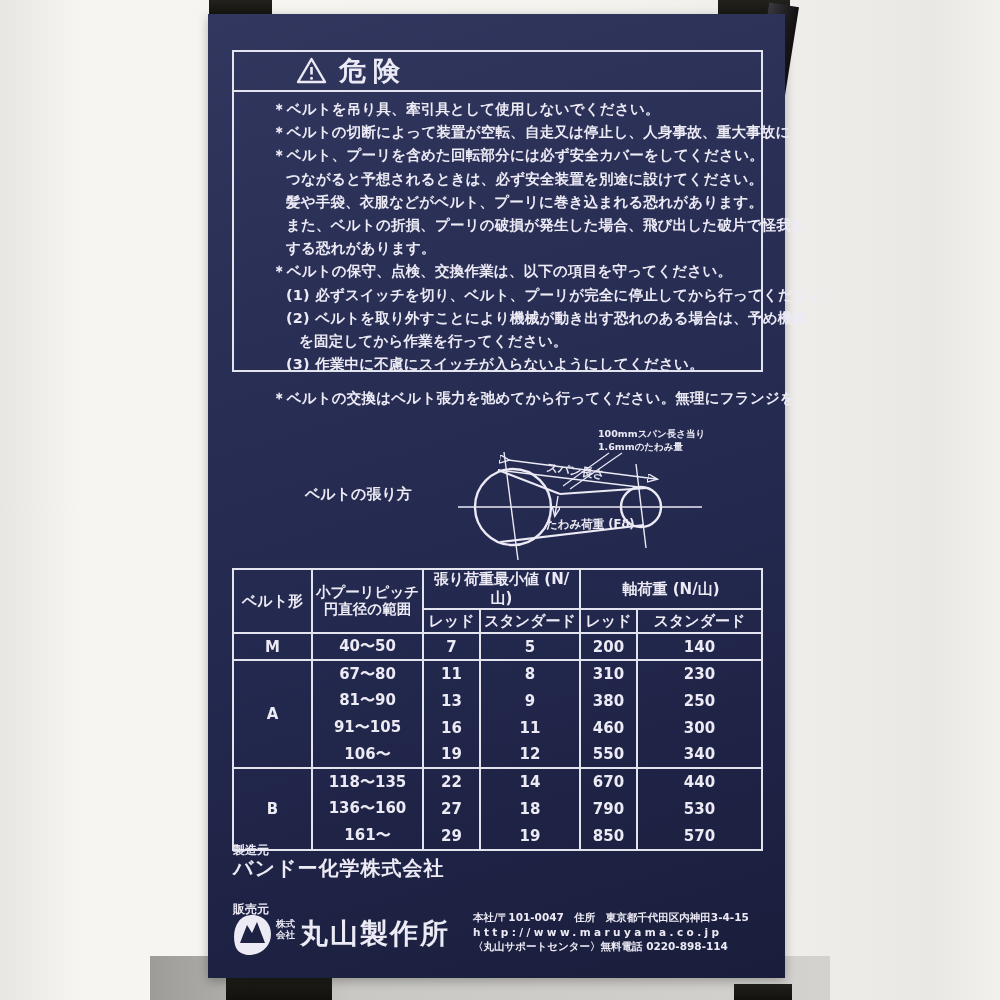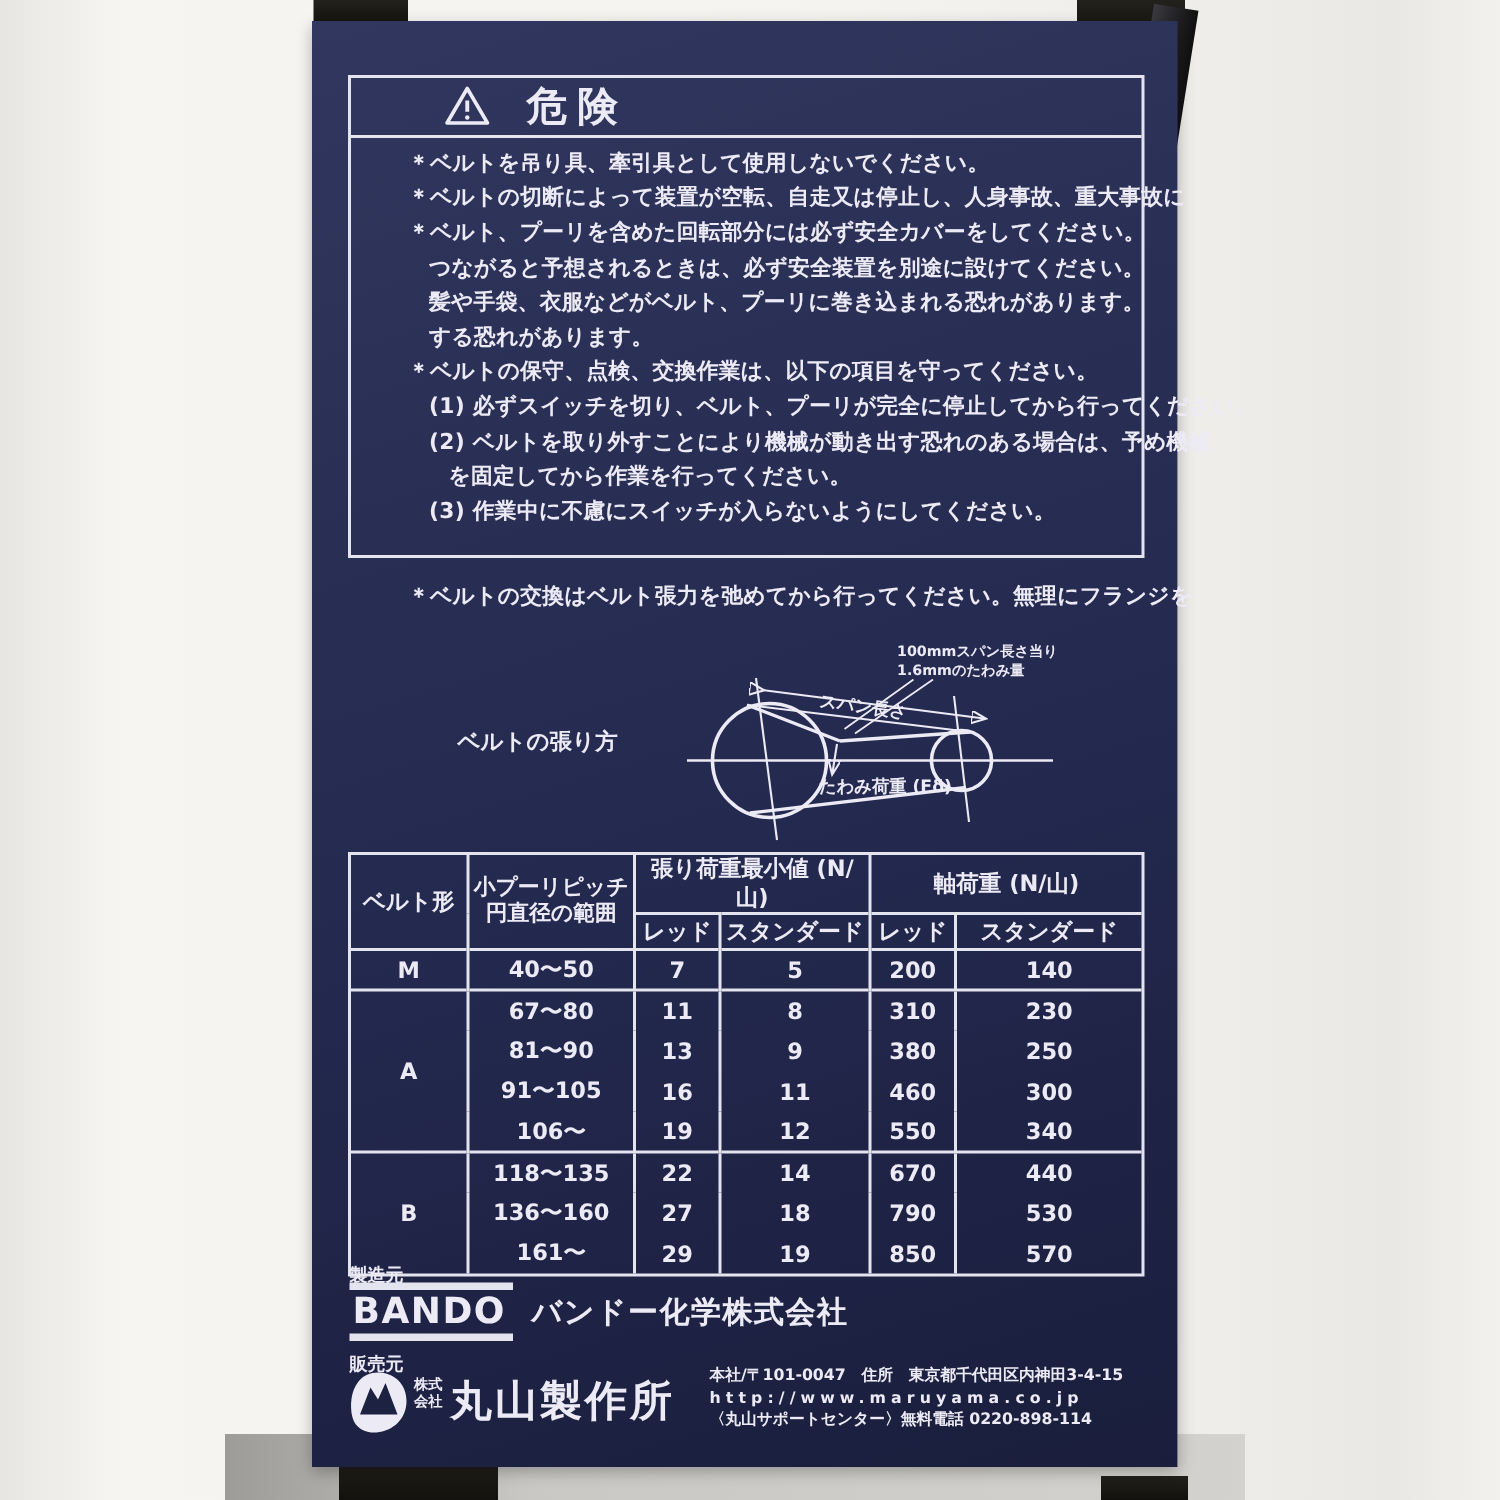--- a/index.html
+++ b/index.html
@@ -27,21 +27,21 @@
 
   .card{
     position:absolute;left:208px;top:14px;width:577px;height:964px;
     background:linear-gradient(163deg,#32375f 0%,#2a2f56 28%,#242950 55%,#1e2345 80%,#1a1e3c 100%);
     box-shadow:0 3px 10px rgba(0,0,0,.28);
     color:var(--txt);
   }
 
   
   .danger-box{position:absolute;left:24px;top:36px;width:531px;height:322px;border:2px solid var(--line);}
-  .danger-title-row{height:40px;border-bottom:2px solid var(--line);display:flex;align-items:center;padding-left:62px;gap:24px;}
+  .danger-title-row{height:40px;border-bottom:2px solid var(--line);display:flex;align-items:center;padding-left:62px;gap:12px;}
   .danger-title{font-size:27px;font-weight:800;letter-spacing:7px;}
   .danger-lines{padding:6px 10px 0 18px;}
   .tline{font-size:14.5px;font-weight:700;line-height:23.2px;white-space:nowrap;letter-spacing:0.2px;margin-left:20px;}
   .ind0{padding-left:0;}
   .ind1{padding-left:14px;}
   .ind2{padding-left:27px;}
 
   .note{position:absolute;left:44px;top:372px;width:520px;}
   .note .tline{line-height:24px;}
 
@@ -99,20 +99,21 @@
           <circle cx="15.5" cy="21.3" r="1.5" fill="#eceaf4" stroke="none"></circle>
         </svg>
         <span class="danger-title">危険</span>
       </div>
       <div class="danger-lines" id="danger-lines">
           <div class="tline ind0">＊ベルトを吊り具、牽引具として使用しないでください。</div>
           <div class="tline ind0">＊ベルトの切断によって装置が空転、自走又は停止し、人身事故、重大事故に</div>
           <div class="tline ind0">＊ベルト、プーリを含めた回転部分には必ず安全カバーをしてください。</div>
           <div class="tline ind1">つながると予想されるときは、必ず安全装置を別途に設けてください。</div>
           <div class="tline ind1">髪や手袋、衣服などがベルト、プーリに巻き込まれる恐れがあります。</div>
+          <div class="tline ind1">また、ベルトの折損、プーリの破損が発生した場合、飛び出した破片で怪我を</div>
           <div class="tline ind1">する恐れがあります。</div>
           <div class="tline ind0">＊ベルトの保守、点検、交換作業は、以下の項目を守ってください。</div>
           <div class="tline ind1">(1) 必ずスイッチを切り、ベルト、プーリが完全に停止してから行ってください。</div>
           <div class="tline ind1">(2) ベルトを取り外すことにより機械が動き出す恐れのある場合は、予め機械</div>
           <div class="tline ind2">を固定してから作業を行ってください。</div>
           <div class="tline ind1">(3) 作業中に不慮にスイッチが入らないようにしてください。</div>
         </div>
     </div>
 
     <div class="note" id="note-lines">
@@ -240,21 +241,20 @@
               <td class="c-std1">19</td>
               <td class="c-red2">850</td>
               <td class="c-std2">570</td>
             </tr>
           </tbody>
       </table>
     </div>
 
     <div class="maker-label">製造元</div>
     <div class="bando-row">
-      <div class="bando-logo">BANDO</div>
       <span class="maker-name">バンドー化学株式会社</span>
     </div>
 
     <div class="seller-label">販売元</div>
     <div class="seller-row">
       <svg width="42" height="44" viewBox="0 0 42 44">
         <path d="M21 2 C32 2 40 10 40 21 C40 33 31 41 20 42 C14 42.5 6 40 4 32 C2 24 3 14 8 8 C11 4 16 2 21 2 Z" fill="#eceaf4" stroke="none"></path>
         <path d="M9 30 L16 12 L21 20 L26 9 L34 30 Z" fill="#1d2142" stroke="none"></path>
       </svg>
       <div class="kabushiki">

